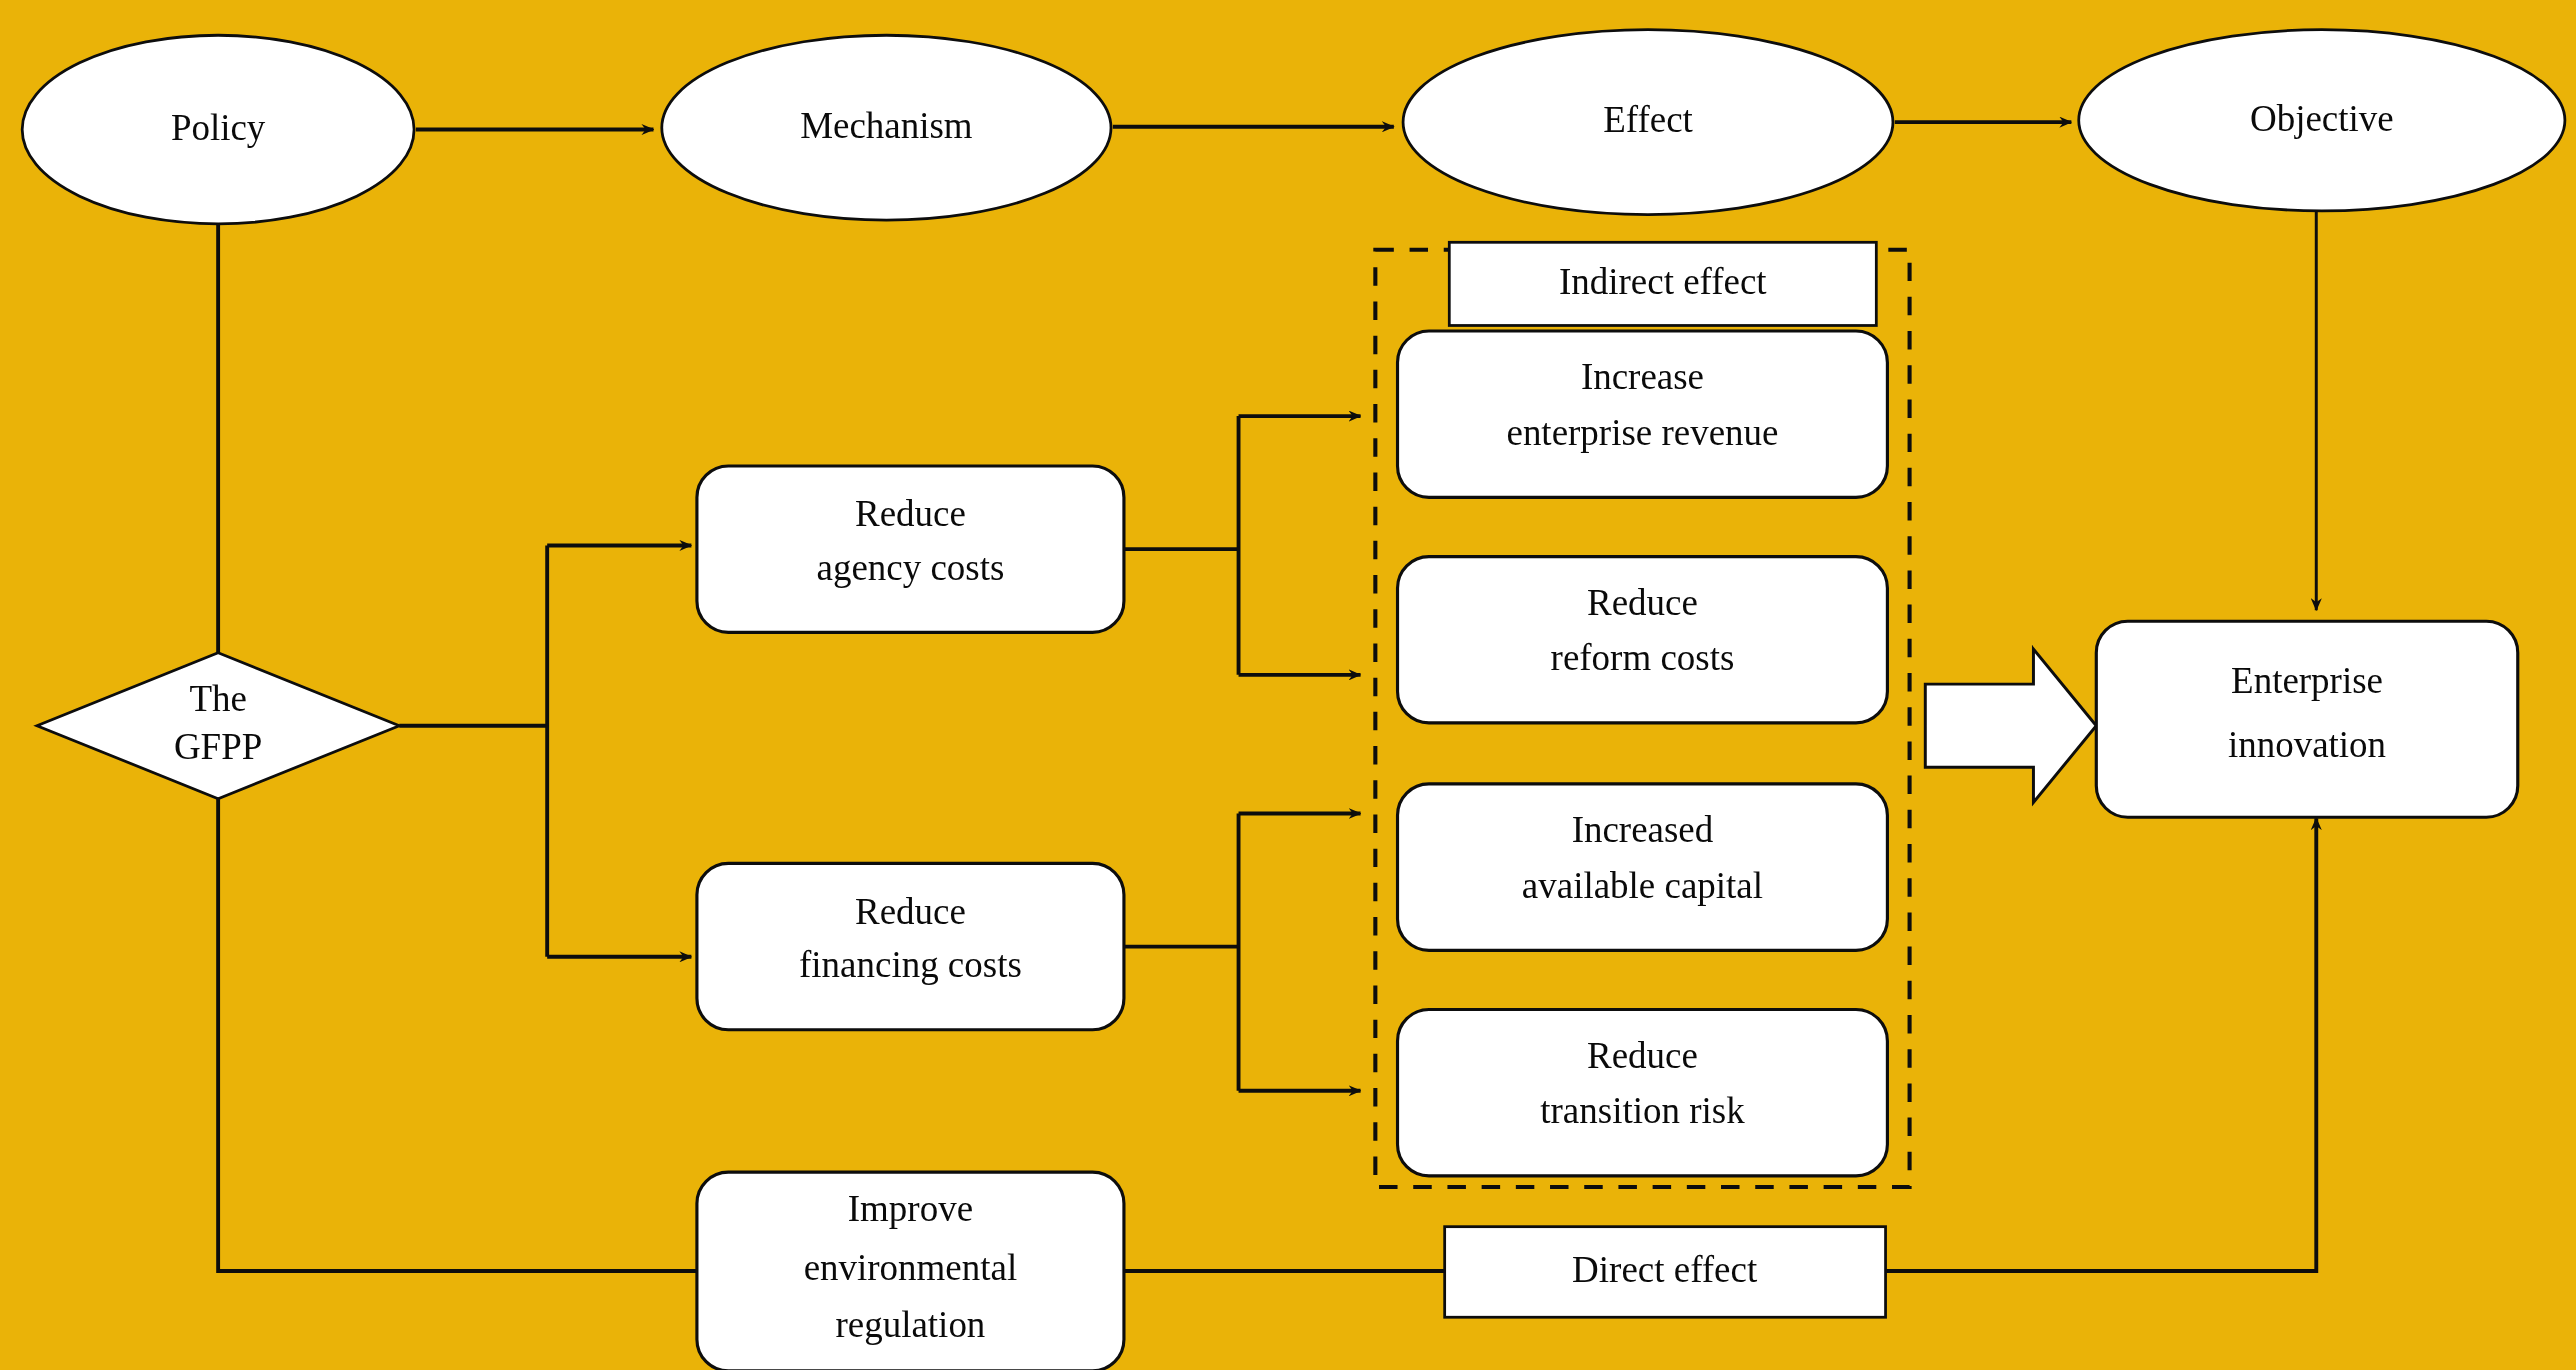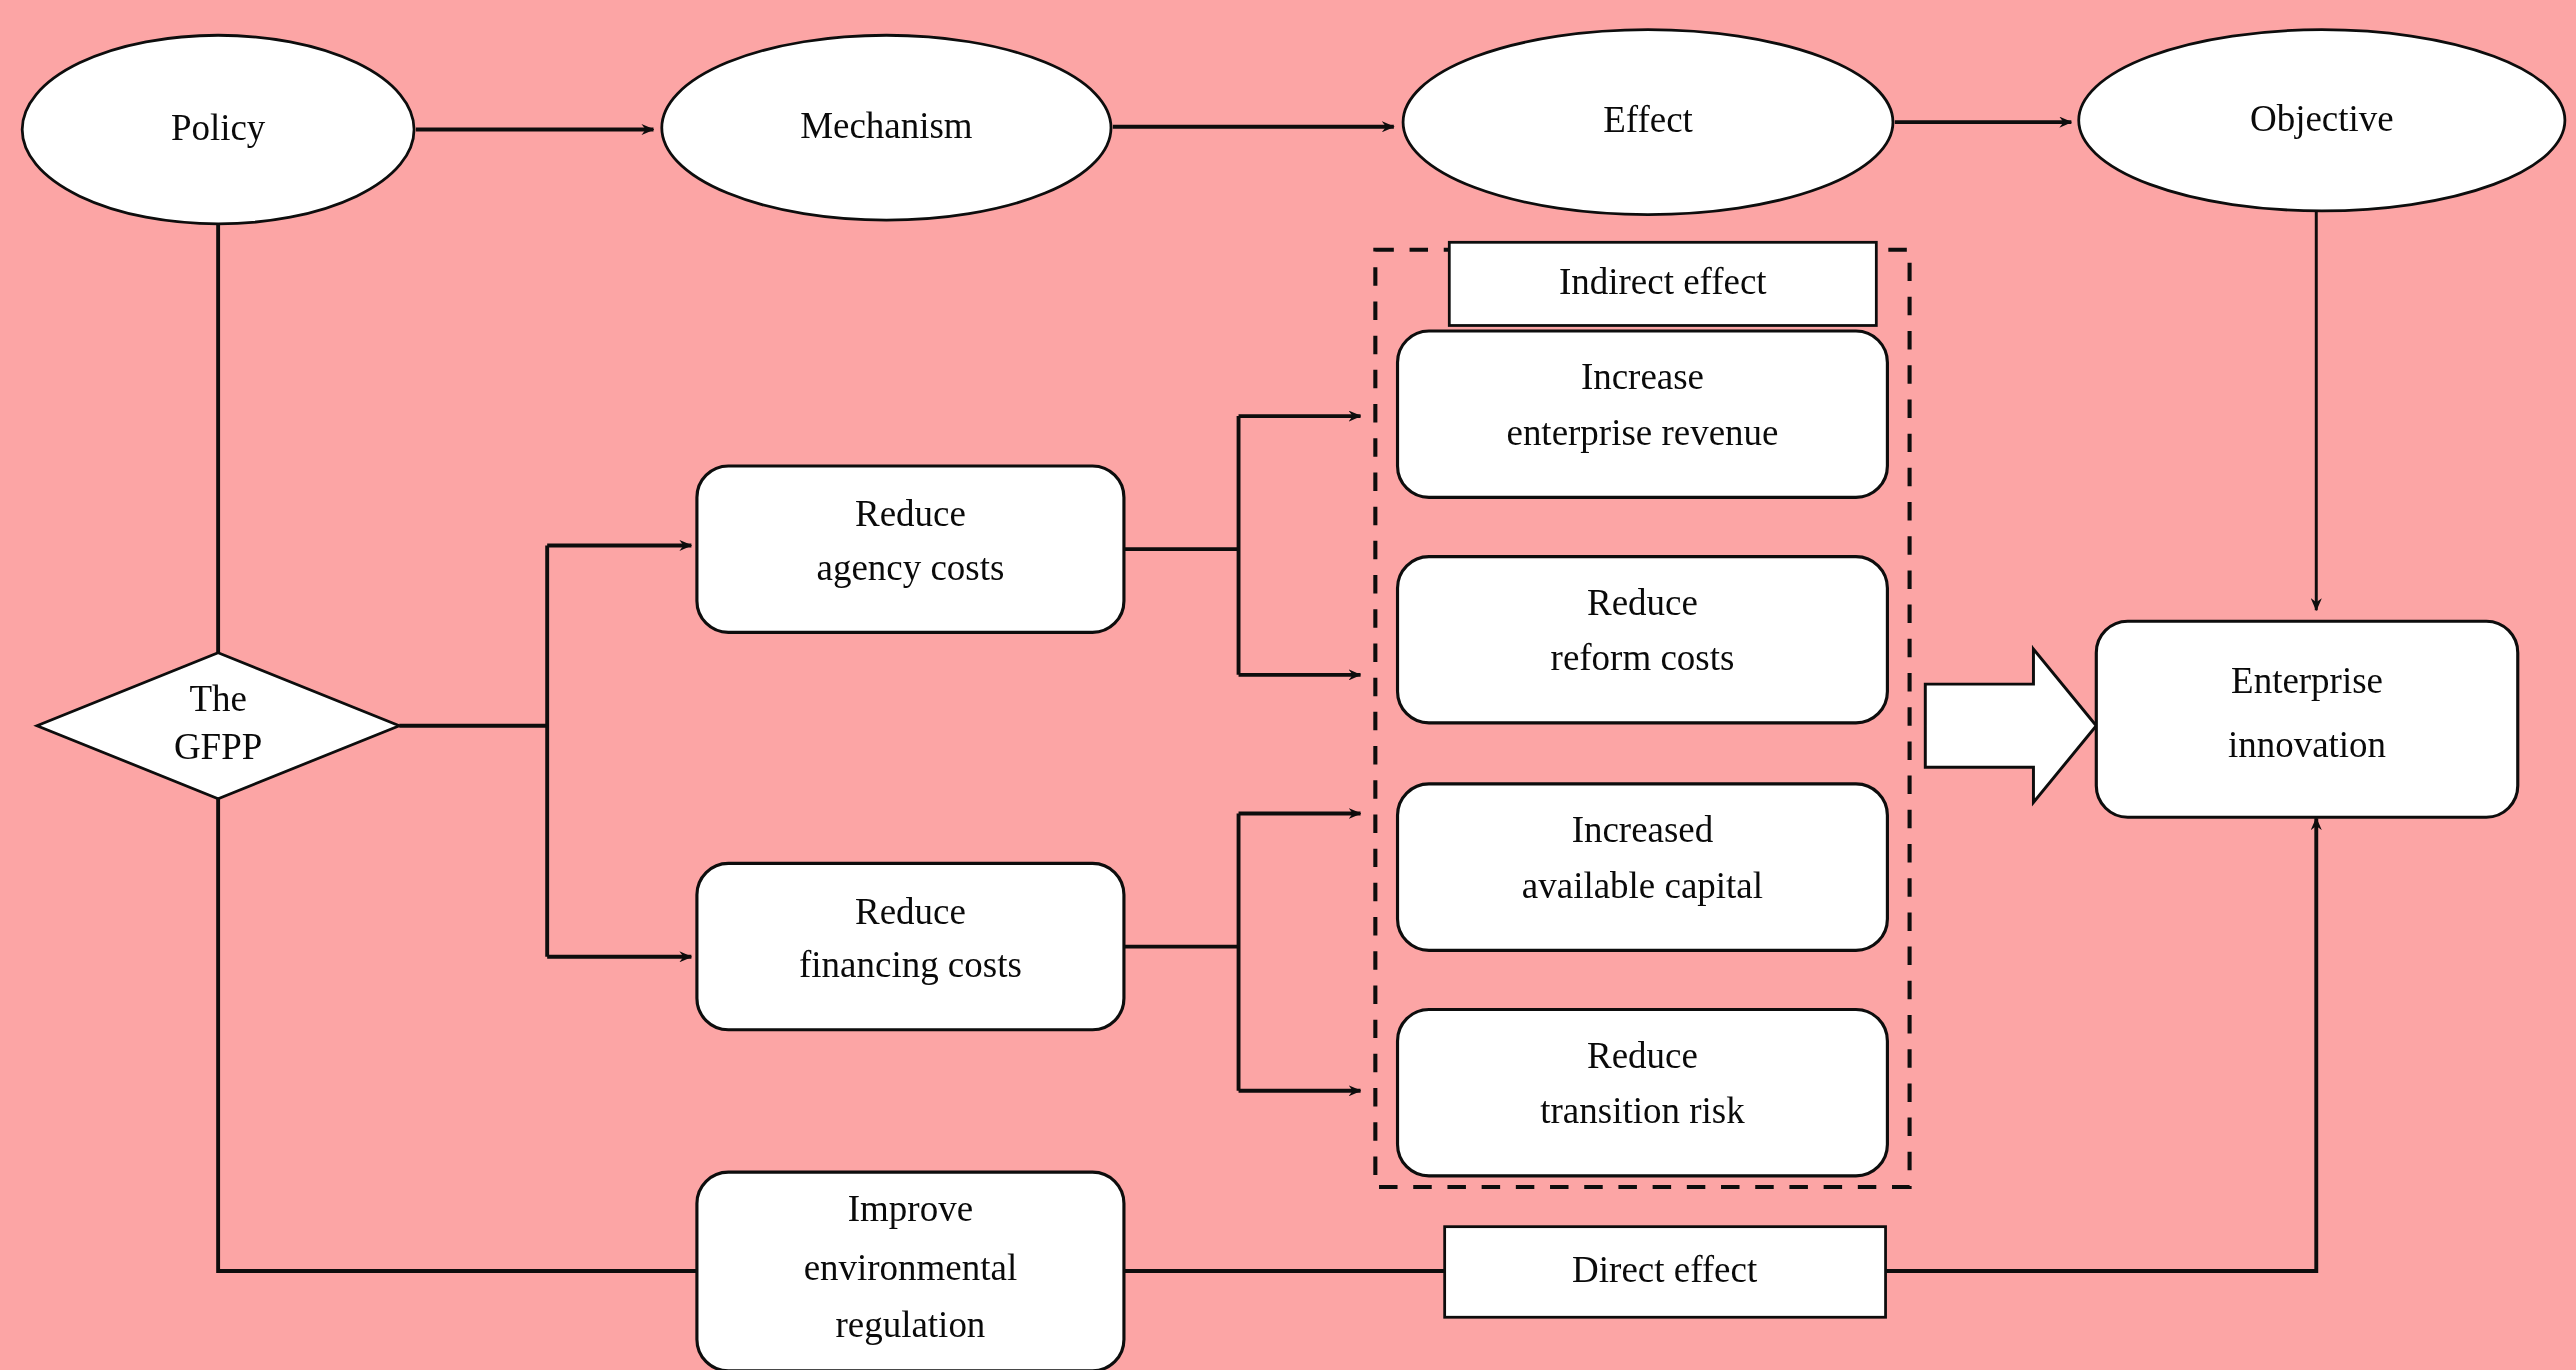--- a/index.html
+++ b/index.html
@@ -5,21 +5,21 @@
 <style>
   html, body {
     margin: 0;
     padding: 0;
     background: #ffffff;
   }
   #page {
     position: relative;
     width: 2576px;
     height: 1371px;
-    background: #fca5a5;
+    background: #eab308;
     font-family: "Liberation Serif", "DejaVu Serif", serif;
     overflow: hidden;
   }
   svg#diagram {
     position: absolute;
     left: 0;
     top: 0;
     width: 2576px;
     height: 1371px;
   }

